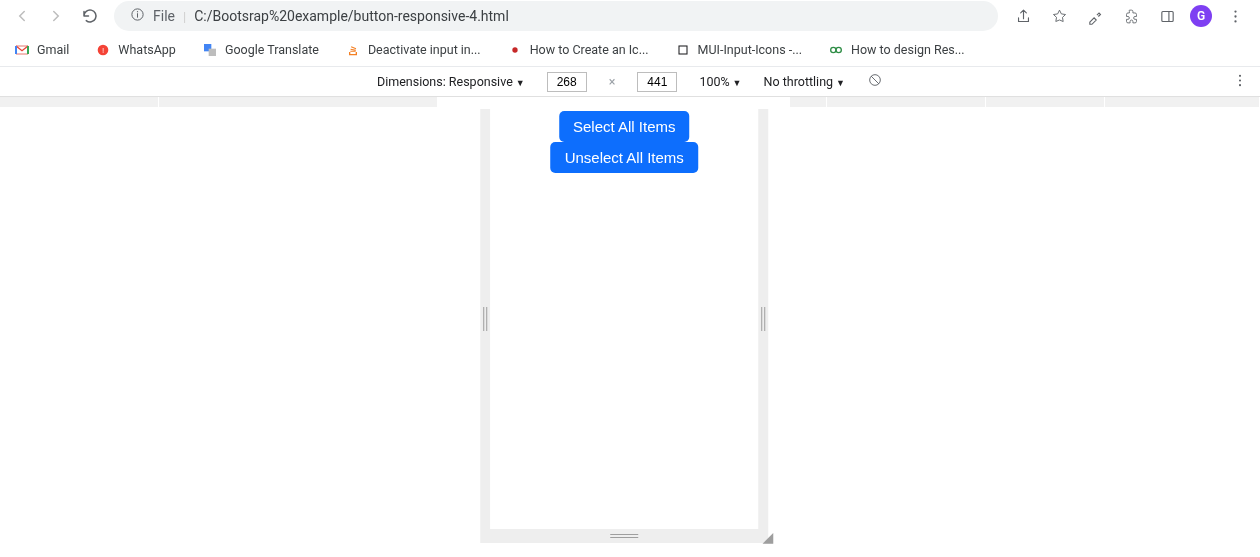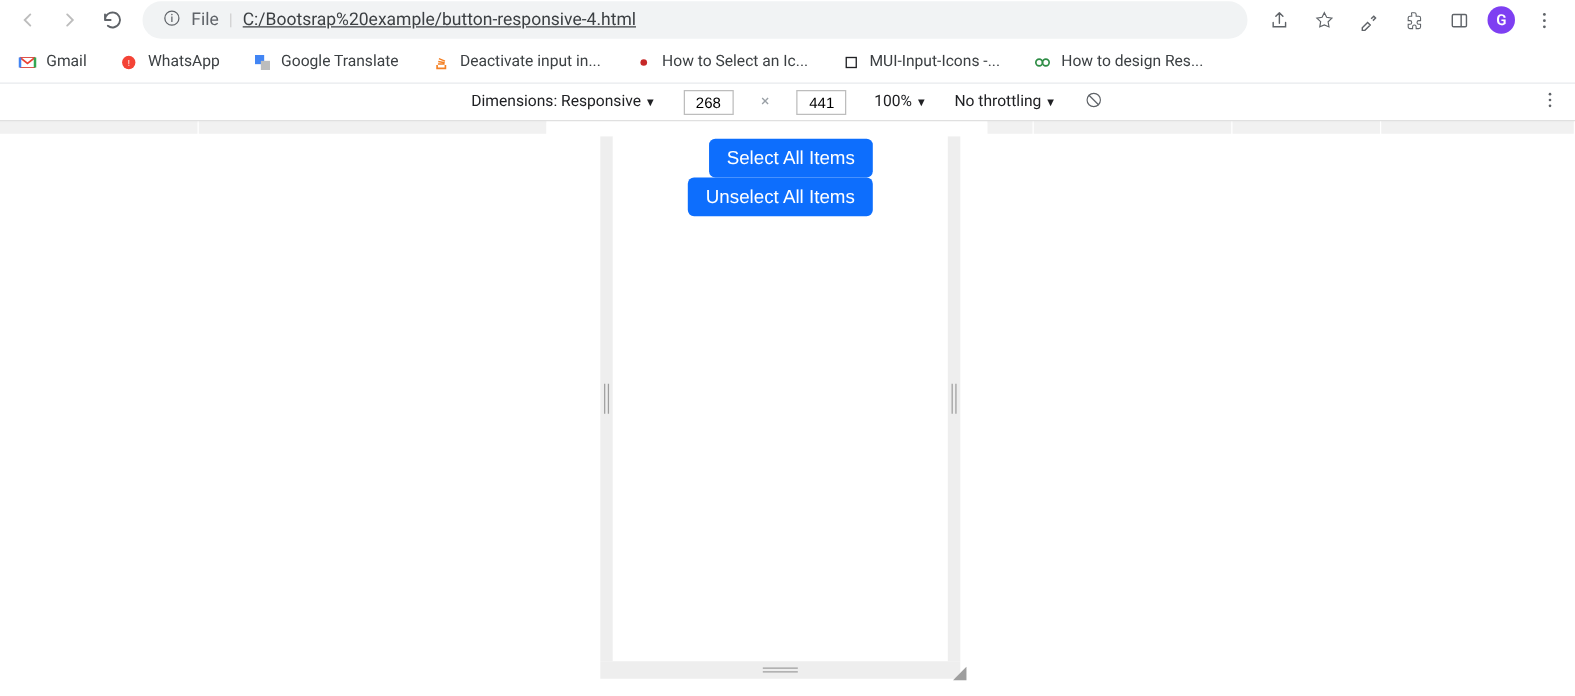--- a/index.html
+++ b/index.html
@@ -41,21 +41,21 @@
       border-radius: 15px;
       display: flex;
       align-items: center;
       margin: 0 6px 0 4px;
       padding: 0 16px;
       gap: 8px;
       color: #5f6368;
     }
     .addrbar .info-icon svg { width: 15px; height: 15px; }
     .addrbar .sep { color: #cfcfcf; }
-    .addrbar .url-text { color: #3c4043; font-size: 14px; text-decoration: underline; }
+    .addrbar .url-text { color: #3c4043; font-size: 14px; }
     .addrbar .file-label { font-size: 14px; color: #5f6368; }
     .trailing {
       display: flex;
       align-items: center;
       gap: 10px;
       padding-right: 4px;
     }
     .trailing .icon-btn {
       width: 26px; height: 26px;
       display:flex; align-items:center; justify-content:center;
@@ -197,21 +197,21 @@
       background: #0d6efd;
       color: #fff;
       font-size: 15px;
       padding: 7px 14px;
       border-radius: 5px;
       border: none;
       margin-top: 0;
       cursor: pointer;
       white-space: nowrap;
     }
-    .btn-stack { display:flex; flex-direction:column; align-items:flex-end; }
+    .btn-stack { display:flex; flex-direction:column; align-items:center; }
     .btn-stack .btn-primary + .btn-primary { margin-top: 0; }
 
   </style>
 </head>
 <body>
 
 <div class="toolbar">
   <div class="nav-icon disabled">
     <svg viewBox="0 0 24 24">
         <path d="M15 6l-6 6 6 6" stroke="currentColor" stroke-width="2" fill="none" stroke-linecap="round"></path>
@@ -319,21 +319,21 @@
         </svg>
     </span>
     <span>Deactivate input in...</span>
   </div>
   <div class="bm-item">
     <span class="bm-icon">
       <svg viewBox="0 0 24 24">
           <circle cx="12" cy="12" r="4" fill="#c62828"></circle>
         </svg>
     </span>
-    <span>How to Select an Ic...</span>
+    <span>How to Create an Ic...</span>
   </div>
   <div class="bm-item">
     <span class="bm-icon">
       <svg viewBox="0 0 24 24">
           <rect x="6" y="6" width="12" height="12" stroke="#202124" stroke-width="1.6" fill="none"></rect>
         </svg>
     </span>
     <span>MUI-Input-Icons -...</span>
   </div>
   <div class="bm-item">

